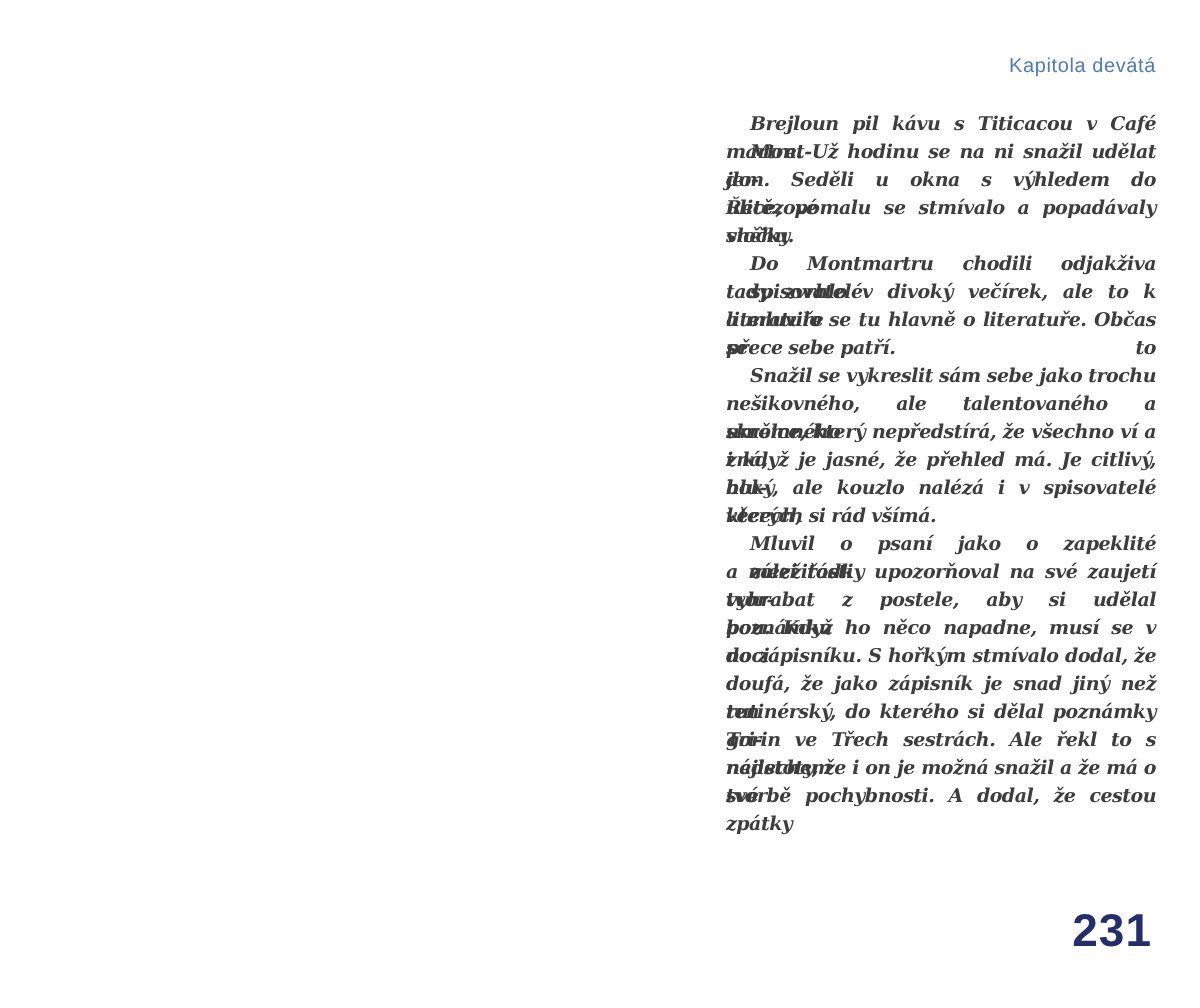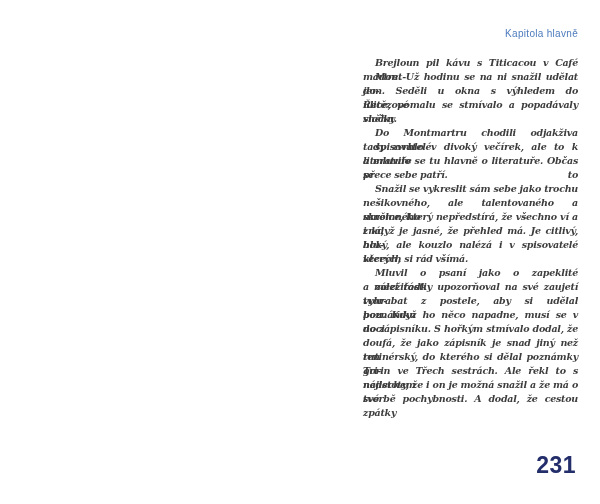--- a/index.html
+++ b/index.html
@@ -64,21 +64,21 @@
     line-height:18px;
     letter-spacing:0.5px;
     color:var(--color-pagenum);
     text-align:right;
   }
 </style>
 </head>
 <body>
 
 <div class="page">
-  <div class="chapter-header">Kapitola hlavně</div>
+  <div class="chapter-header">Kapitola devátá</div>
 
   <div class="text-block">
     <div class="body-text">
         <div class="para">
           <div class="line first">Brejloun pil kávu s Titicacou v Café Mont-</div>
           <div class="line">martre. Už hodinu se na ni snažil udělat do-</div>
           <div class="line">jem. Seděli u okna s výhledem do Řetězové</div>
           <div class="line">ulice, pomalu se stmívalo a popadávaly vločky</div>
           <div class="line last">sněhu.</div>
         </div>

